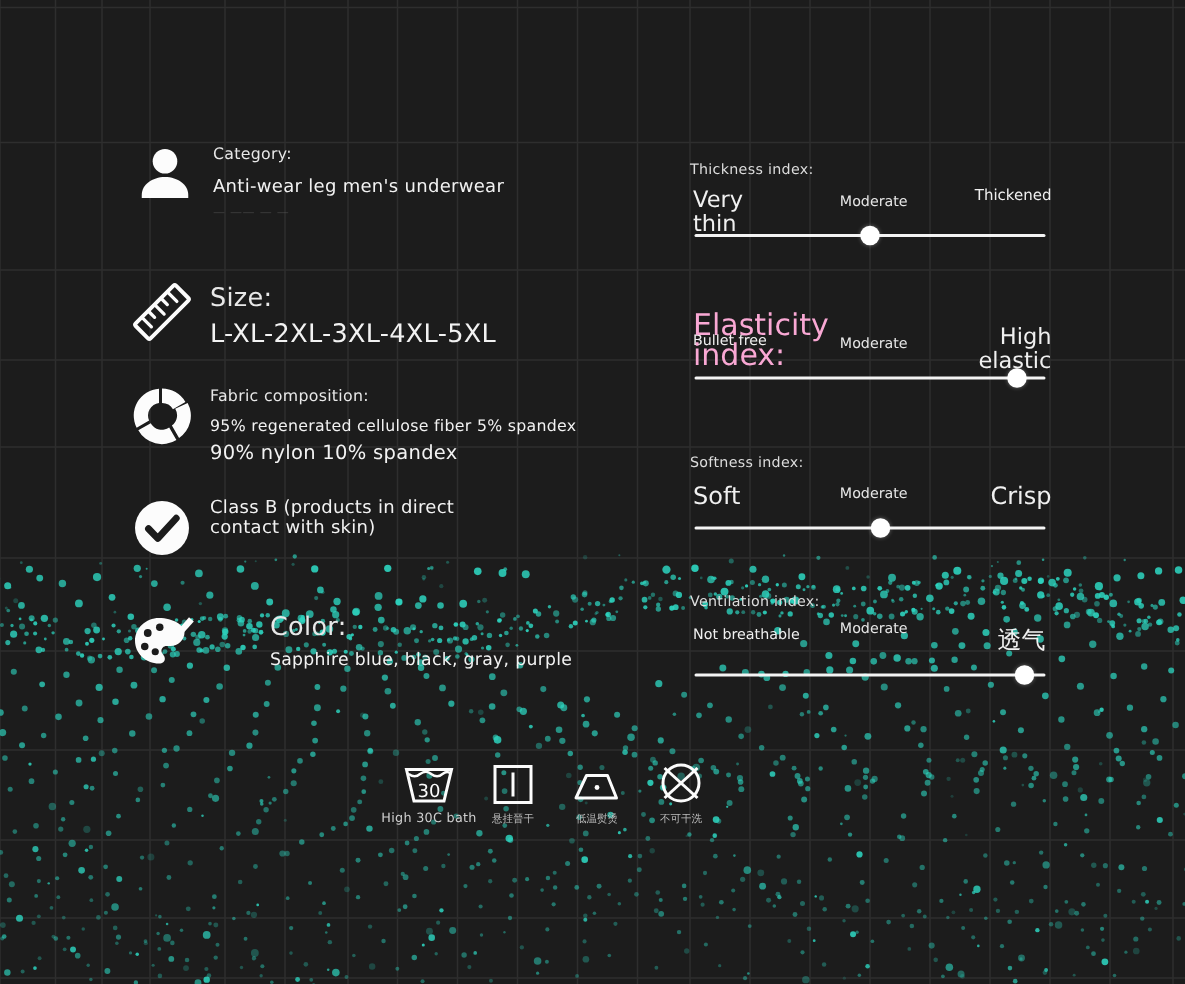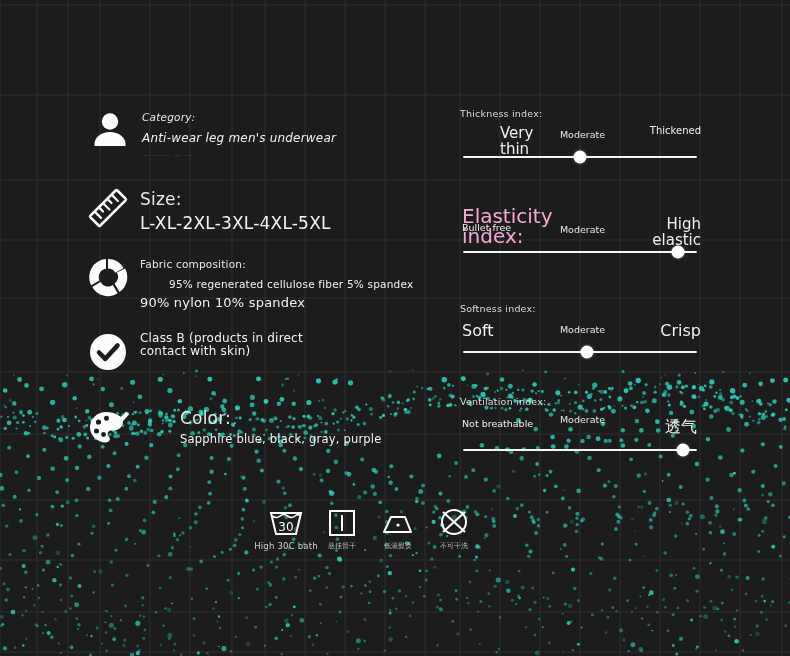--- a/index.html
+++ b/index.html
@@ -40,21 +40,21 @@
   }
 
   
   .slider-block{position:absolute;width:245px;left:460px;}
   .sl-title{color:#dcdcdc;font-size:9.5px;letter-spacing:.2px;white-space:nowrap;}
   .sl-scale{position:relative;height:30px;margin-top:7px;}
   .sl-end,.sl-mid{position:absolute;color:#f0f0f0;font-size:10px;line-height:1.05;white-space:pre-line;}
   .sl-end.left{left:2px;top:0;text-align:left;}
   .sl-end.right{right:4px;top:0;text-align:right;}
   .sl-mid{left:50%;transform:translateX(-50%);top:4px;font-size:9.5px;color:#e6e6e6;}
-  .sl-end.lg{font-size:15px;margin-left:38px;}
+  .sl-end.lg{font-size:15px;}
   .sl-end.xl{font-size:16px;}
   .sl-track{
     position:absolute;left:3px;right:8px;height:1.5px;background:#f4f4f4;
     border-radius:1px;
   }
   .sl-knob{
     position:absolute;width:13px;height:13px;border-radius:50%;
     background:#fff;transform:translate(-50%,-50%);
     box-shadow:0 0 3px rgba(255,255,255,.35);
   }
@@ -1424,21 +1424,21 @@
       <circle cx="196.5" cy="371.0" r="1.43" fill="#2dd4bf" opacity="0.65"></circle>
       <circle cx="631.5" cy="405.7" r="1.45" fill="#2dd4bf" opacity="0.62"></circle>
       <circle cx="679.2" cy="375.1" r="1.56" fill="#2dd4bf" opacity="0.61"></circle>
       <circle cx="294.2" cy="390.8" r="1.40" fill="#2dd4bf" opacity="0.23"></circle>
       <circle cx="163.5" cy="374.4" r="0.76" fill="#2dd4bf" opacity="0.53"></circle>
       <circle cx="282.6" cy="384.8" r="1.50" fill="#2dd4bf" opacity="0.33"></circle>
     </svg>
 
   <div id="content">
 
-    <div class="spec-row" style="left:88px;top:108px;font-style:italic;">
+    <div class="spec-row" style="left:88px;top:94px;">
       <div class="spec-icon">
         <svg viewBox="0 0 44 44">
             <g fill="#fcfcfc">
           <circle cx="22" cy="13.5" r="8.2"></circle>
           <path d="M22 24c-8.6 0-15.5 5.3-15.5 11.8V38h31v-2.2C37.5 29.3 30.6 24 22 24z"></path>
         </g>
           </svg>
       </div>
       <div class="spec-text">
         <div class="spec-label">Category:</div>
@@ -1475,21 +1475,21 @@
           <path d="M22 4a18 18 0 0 1 15.6 9l-8.3 4.8A8.4 8.4 0 0 0 22 13.6V4z"></path>
           <path d="M38.6 11.3A18 18 0 0 1 31 37.6l-4.8-8.3a8.4 8.4 0 0 0 4-11.2l8.4-6.8z" opacity="0"></path>
           <path d="M20 4.1v9.6a8.4 8.4 0 0 0-6.6 11.7l-8.3 4.8A18 18 0 0 1 20 4.1z"></path>
           <path d="M6.2 31.9l8.3-4.8A8.4 8.4 0 0 0 26.8 30l4.8 8.3A18 18 0 0 1 6.2 31.9z"></path>
           <path d="M39.1 13.6A18 18 0 0 1 33.4 37l-4.8-8.3a8.4 8.4 0 0 0 2.2-11.2l8.3-3.9z"></path>
         </g>
           </svg>
       </div>
       <div class="spec-text">
         <div class="spec-label">Fabric composition:</div>
-        <div class="spec-value" style="font-size:10.5px;margin-bottom:4px;margin-left:29px;">95% regenerated cellulose fiber 5% spandex</div>
+        <div class="spec-value" style="font-size:10.5px;margin-bottom:4px;">95% regenerated cellulose fiber 5% spandex</div>
         <div class="spec-value" style="font-size:13px;">90% nylon 10% spandex</div>
       </div>
     </div>
 
     <div class="spec-row" style="left:86px;top:330px;">
       <div class="spec-icon">
         <svg viewBox="0 0 44 44">
           <circle cx="22" cy="22" r="18" fill="#fcfcfc"></circle>
           <path d="M13 22.5l6.2 6.4L31.5 15.5" fill="none" stroke="#1c1c1c" stroke-width="4.6" stroke-linecap="round" stroke-linejoin="round"></path>
         </svg>

